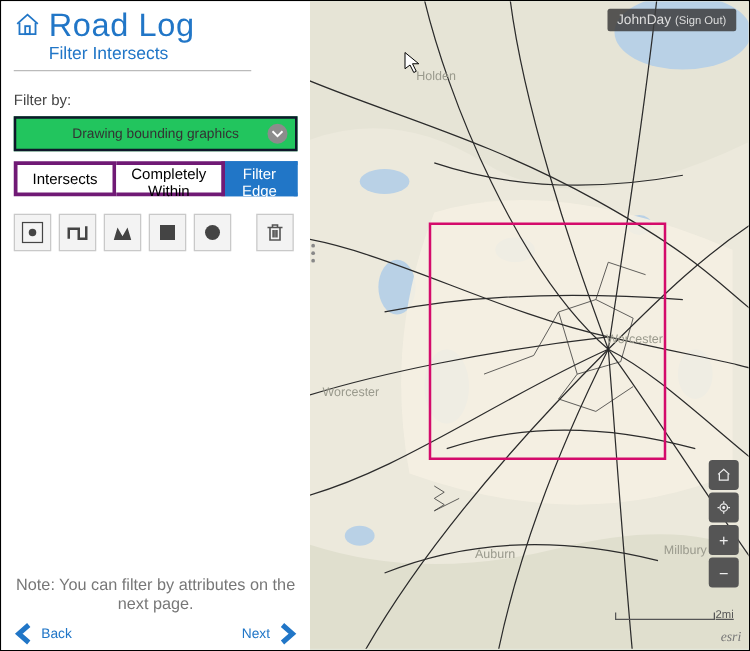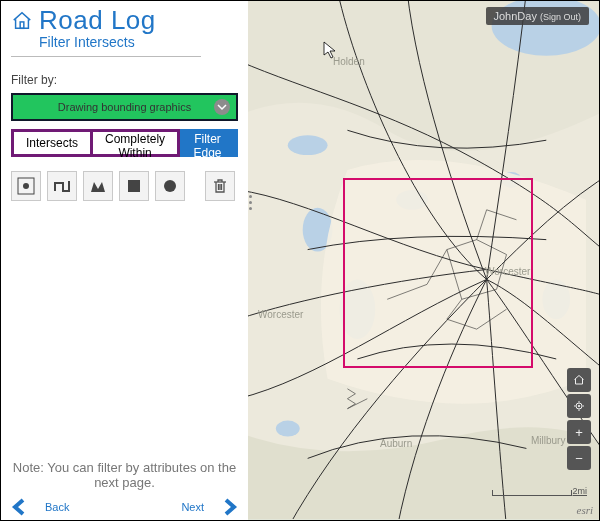--- a/index.html
+++ b/index.html
@@ -27,21 +27,21 @@
   .segmented { display:flex; margin-top:8px; }
   .segmented button { flex:1; height:28px; font-size:12px; border:3px solid #701a75; background:#fff; cursor:pointer; padding:0 12px; }
   .segmented button + button { border-left:none; }
   .segmented button.active { background:#2176c7; color:#fff; border-color:#2176c7; }
 
   .tools-row { display:flex; gap:6px; margin-top:14px; align-items:center; }
   .toolbtn { width:30px; height:30px; border:1px solid #c9c9c9; background:#f3f3f3; display:flex; align-items:center; justify-content:center; cursor:pointer; }
 
   .footer-note { position:absolute; bottom:30px; left:0; right:0; text-align:center; font-size:13px; color:#777; }
   .nav-row { position:absolute; bottom:4px; left:10px; right:10px; display:flex; justify-content:space-between; }
-  .nav-btn { display:flex; align-items:center; gap:16px; font-size:11px; color:#2176c7; cursor:pointer; }
+  .nav-btn { display:flex; align-items:center; gap:4px; font-size:11px; color:#2176c7; cursor:pointer; }
   .nav-btn svg { display:block; }
 
   
   .user-chip { position:absolute; top:6px; right:10px; background:rgba(60,60,60,0.85); color:#ddd; font-size:11px; padding:3px 8px; border-radius:2px; cursor:pointer; }
   .user-chip .so { font-size:9px; }
 
   .map-controls { position:absolute; right:8px; bottom:50px; display:flex; flex-direction:column; gap:2px; }
   .map-controls button { width:24px; height:24px; border:none; background:#555; color:#eee; font-size:13px; border-radius:3px; cursor:pointer; display:flex; align-items:center; justify-content:center; }
 
   .scalebar { position:absolute; right:12px; bottom:24px; display:flex; flex-direction:row; align-items:flex-end; font-size:9px; color:#555;text-decoration:underline; }

